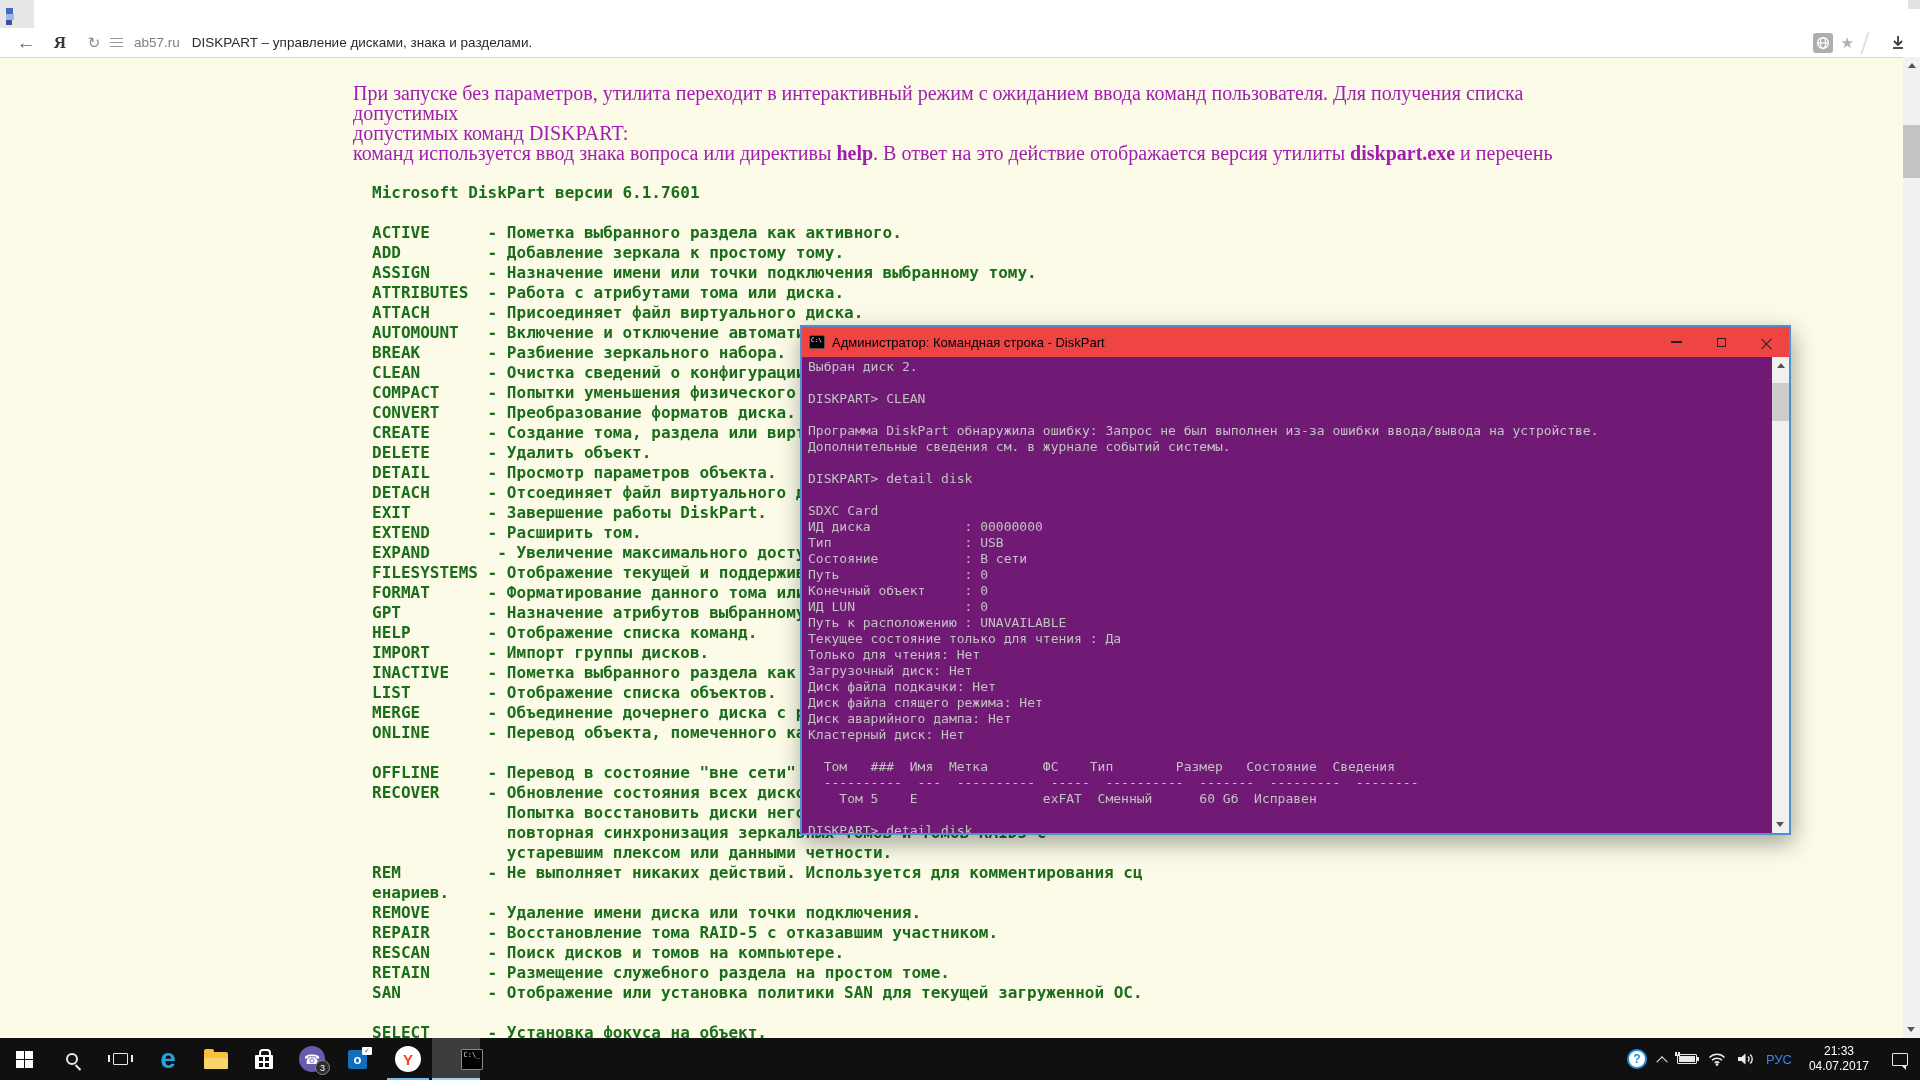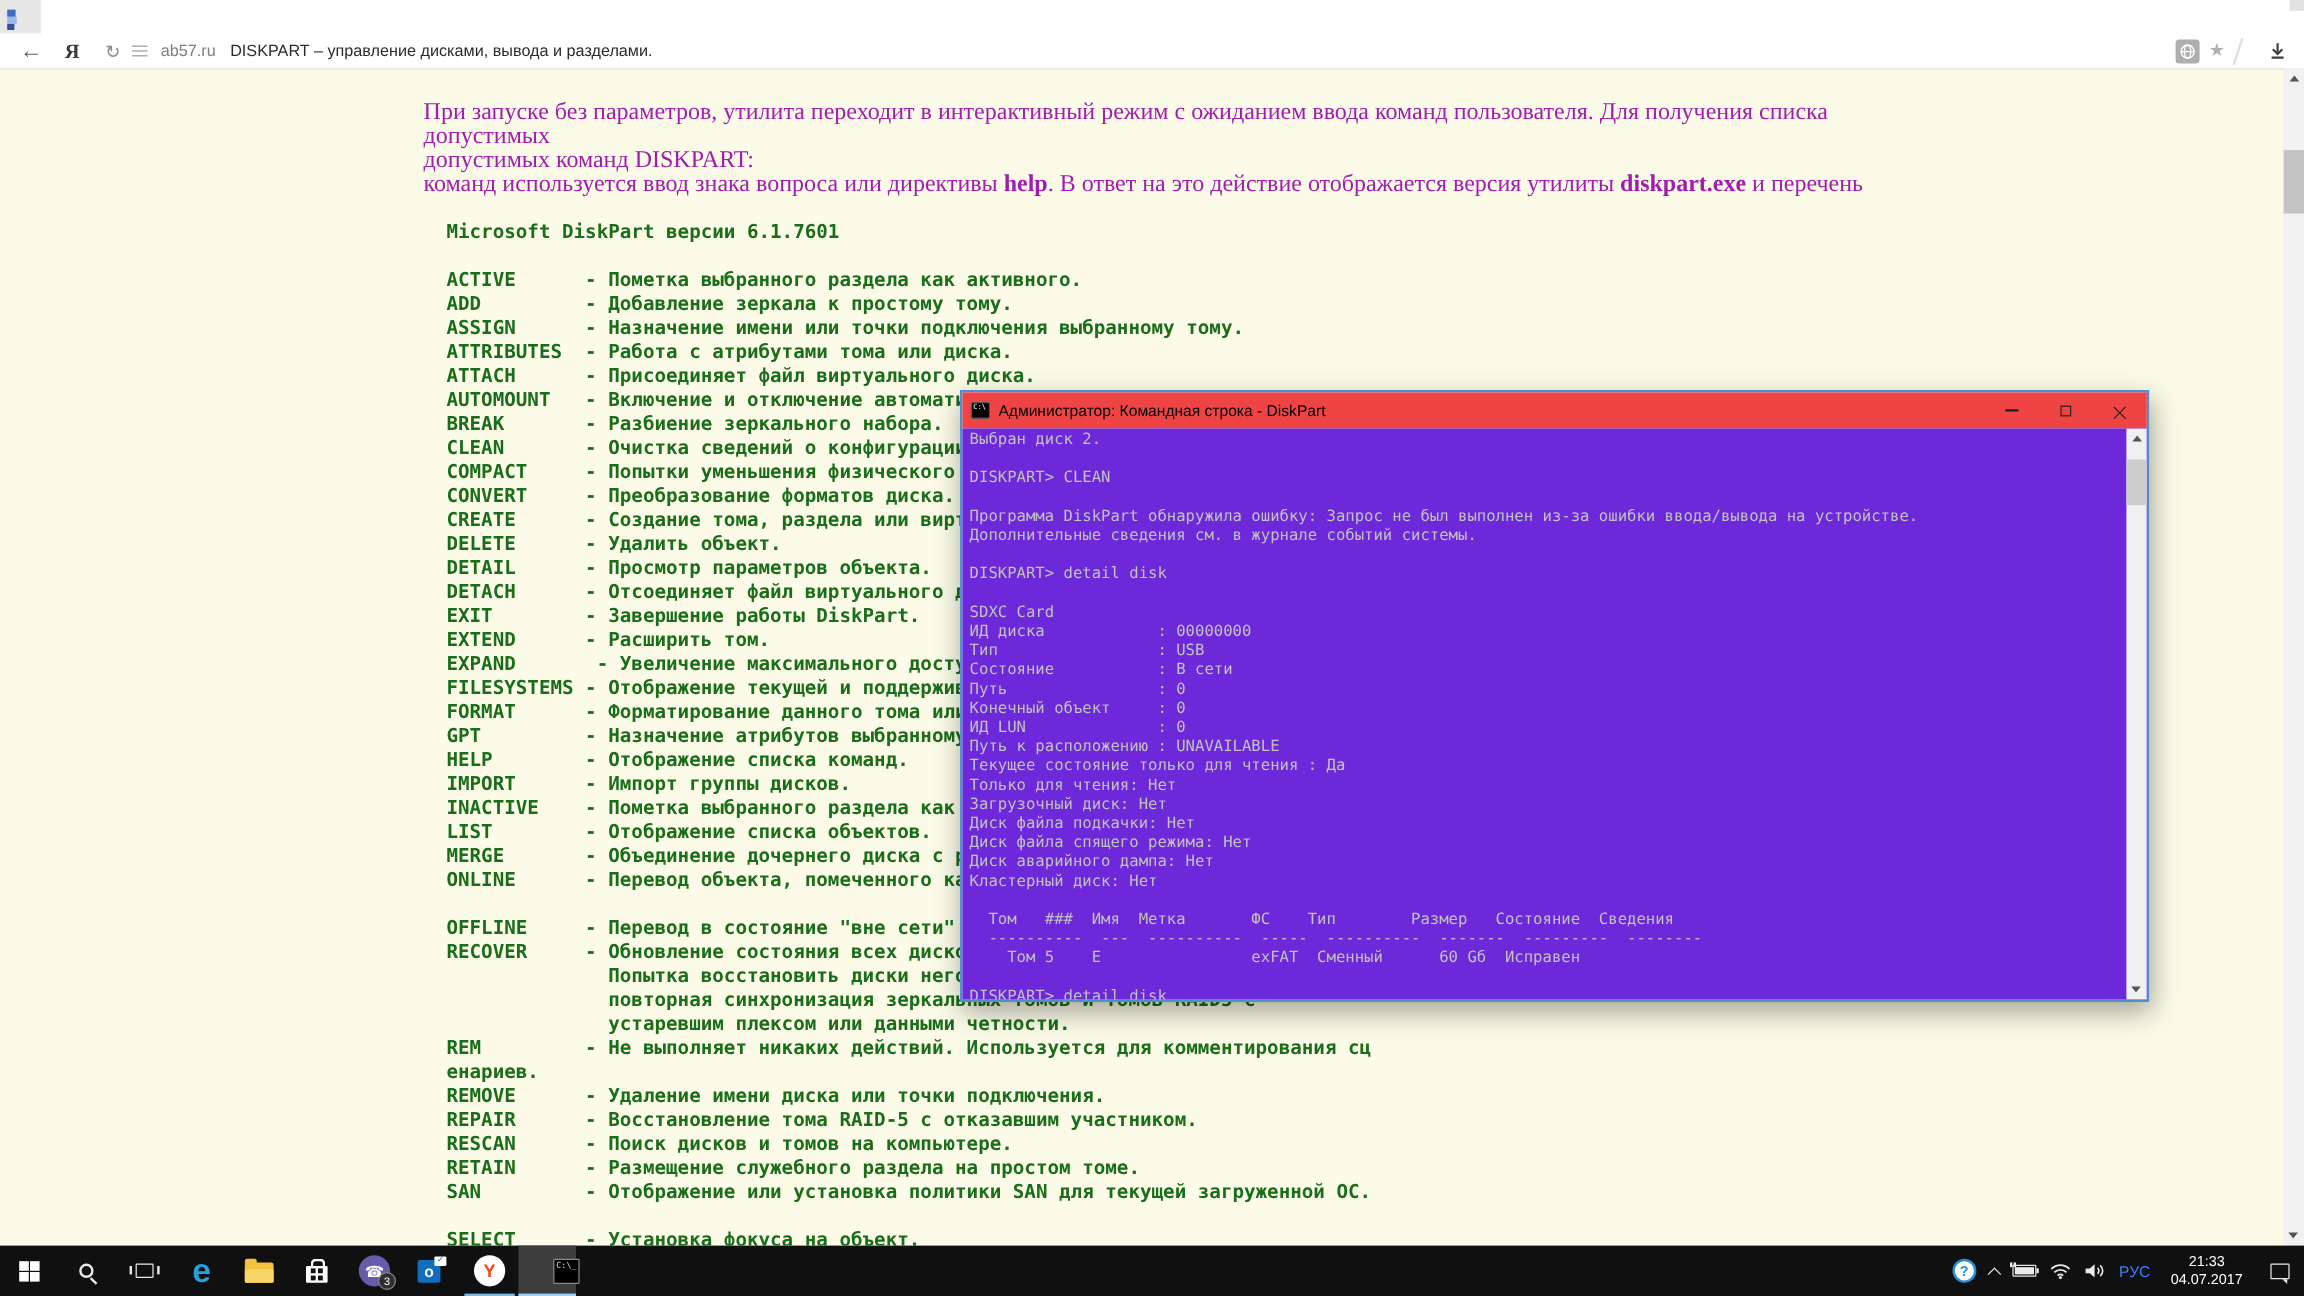--- a/index.html
+++ b/index.html
@@ -48,21 +48,21 @@
   #console-title { height:30px; background:#ef4444; display:flex; align-items:center; padding-left:7px; }
   #console-icon { width:16px; height:14px; background:#000; border-radius:2px; border:1px solid #555;
                   color:#fff; font-size:6px; line-height:6px; padding:1px; flex:none; font-family:"DejaVu Sans Mono",monospace; }
   #console-title-text { font-size:13px; color:#000; margin-left:7px; flex:1; }
   .cap-btn { width:45px; height:30px; display:flex; align-items:center; justify-content:center; flex:none; position:relative; }
   #min-glyph { width:11px; height:1.5px; background:#222; }
   #max-glyph { width:9px; height:9px; border:1.2px solid #222; }
   #close-glyph { width:11px; height:11px; position:relative; }
   #close-glyph:before,#close-glyph:after { content:""; position:absolute; left:5px; top:0; width:1.4px; height:14px; background:#222; }
   #close-glyph:before { transform:rotate(45deg); } #close-glyph:after { transform:rotate(-45deg); }
-  #console-body { position:relative; height:476px; background:#6d28d9; overflow:hidden; }
+  #console-body { position:relative; height:476px; background:#701a75; overflow:hidden; }
   #console-out { position:absolute; left:6px; top:2px; font-family:"DejaVu Sans Mono","Liberation Mono",monospace;
                  font-size:13px; line-height:16px; color:#c2c2c2; white-space:pre; }
   #console-scroll { position:absolute; right:0; top:0; width:17px; height:476px; background:#f0f0f0; }
   #console-thumb { position:absolute; left:0; top:26px; width:17px; height:38px; background:#cdcdcd; }
   
   #taskbar { position:absolute; left:0; top:1038px; width:1920px; height:42px; background:#101010;
              display:flex; align-items:stretch; }
   .tb-btn { width:48px; display:flex; align-items:center; justify-content:center; position:relative; flex:none; }
   .tb-btn.running:after { content:""; position:absolute; left:3px; right:3px; bottom:0; height:2px; background:#76b9ed; }
   .tb-btn.active { background:#3d3d3d; }
@@ -140,21 +140,21 @@
   <div id="refresh-btn">
     <span>↻</span>
   </div>
   <div class="tb-gap8"></div>
   <div id="reader-btn">
       <i></i>
     </div>
   <div class="tb-gap10"></div>
   <div id="addr-domain">ab57.ru</div>
   <div class="tb-gap12"></div>
-  <div id="addr-title">DISKPART – управление дисками, вывода и разделами.</div>
+  <div id="addr-title">DISKPART – управление дисками, знака и разделами.</div>
   <div id="tb-spacer"></div>
   <div id="globe-btn">
     <svg width="14" height="14" viewBox="0 0 14 14">
       <circle cx="7" cy="7" r="5.4" fill="none" stroke="#fff" stroke-width="1.3"></circle>
       <line x1="1.6" y1="7" x2="12.4" y2="7" stroke="#fff" stroke-width="1.2"></line>
       <ellipse cx="7" cy="7" rx="2.6" ry="5.4" fill="none" stroke="#fff" stroke-width="1.2"></ellipse>
     </svg>
   </div>
   <div class="tb-gap8"></div>
   <div id="star-btn">★</div>

